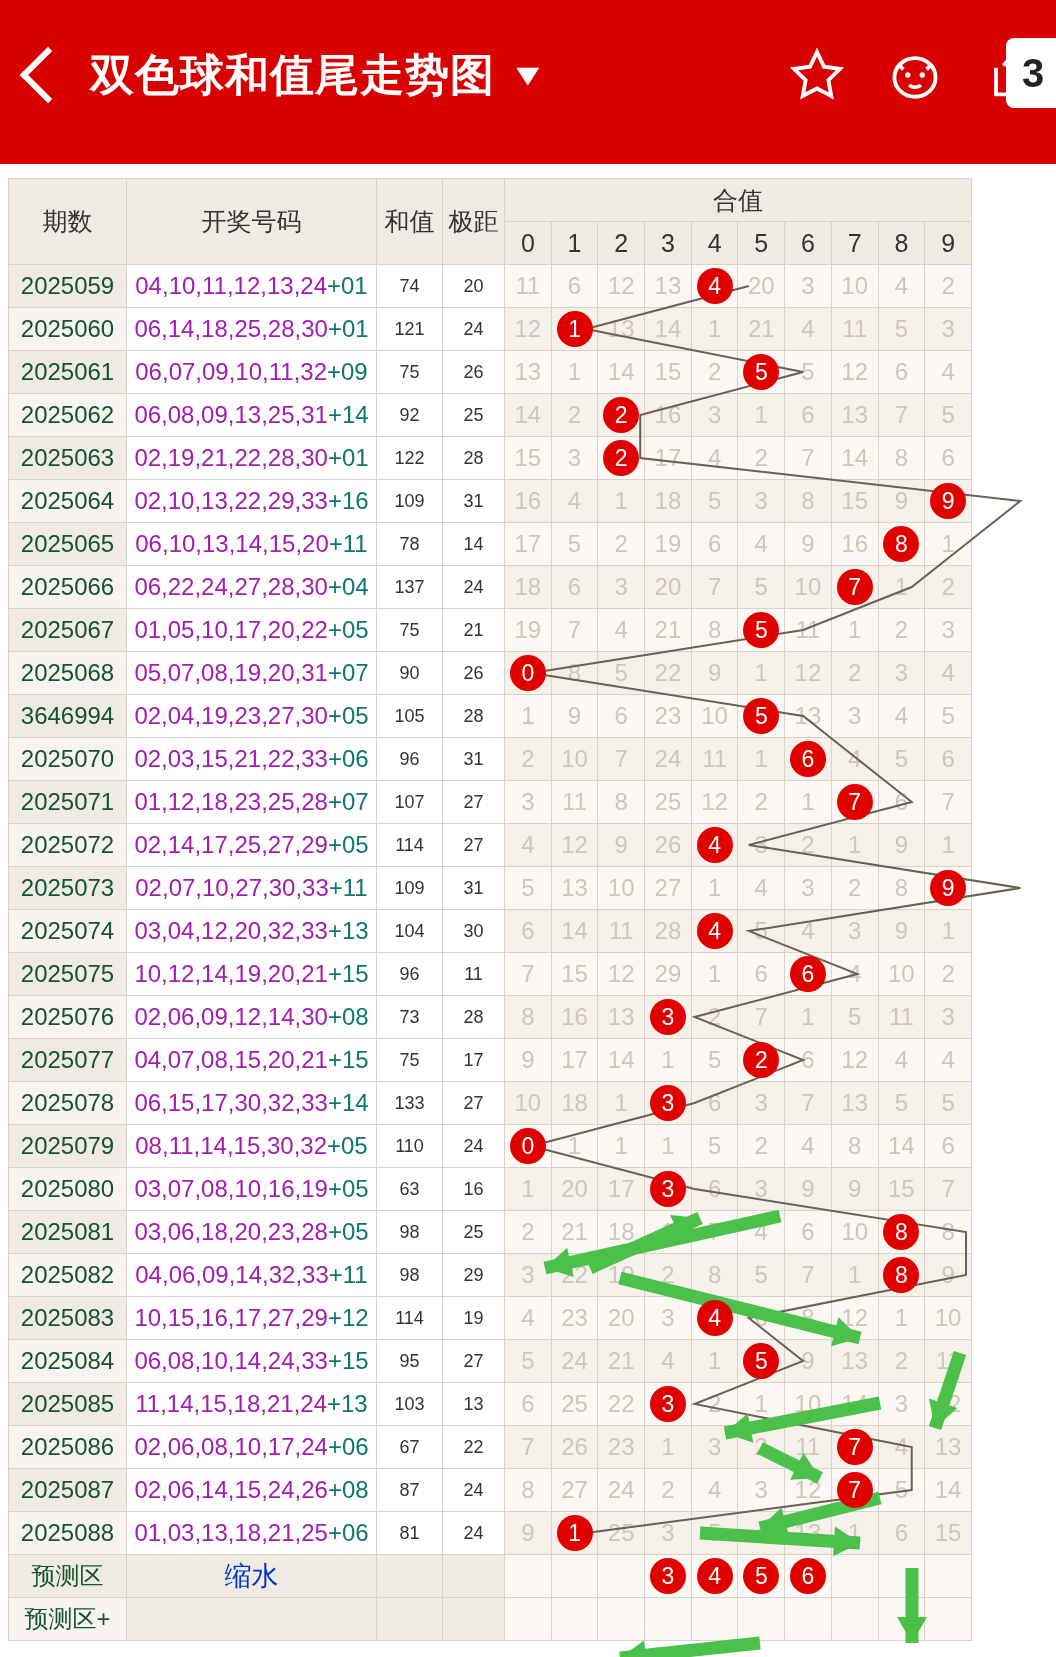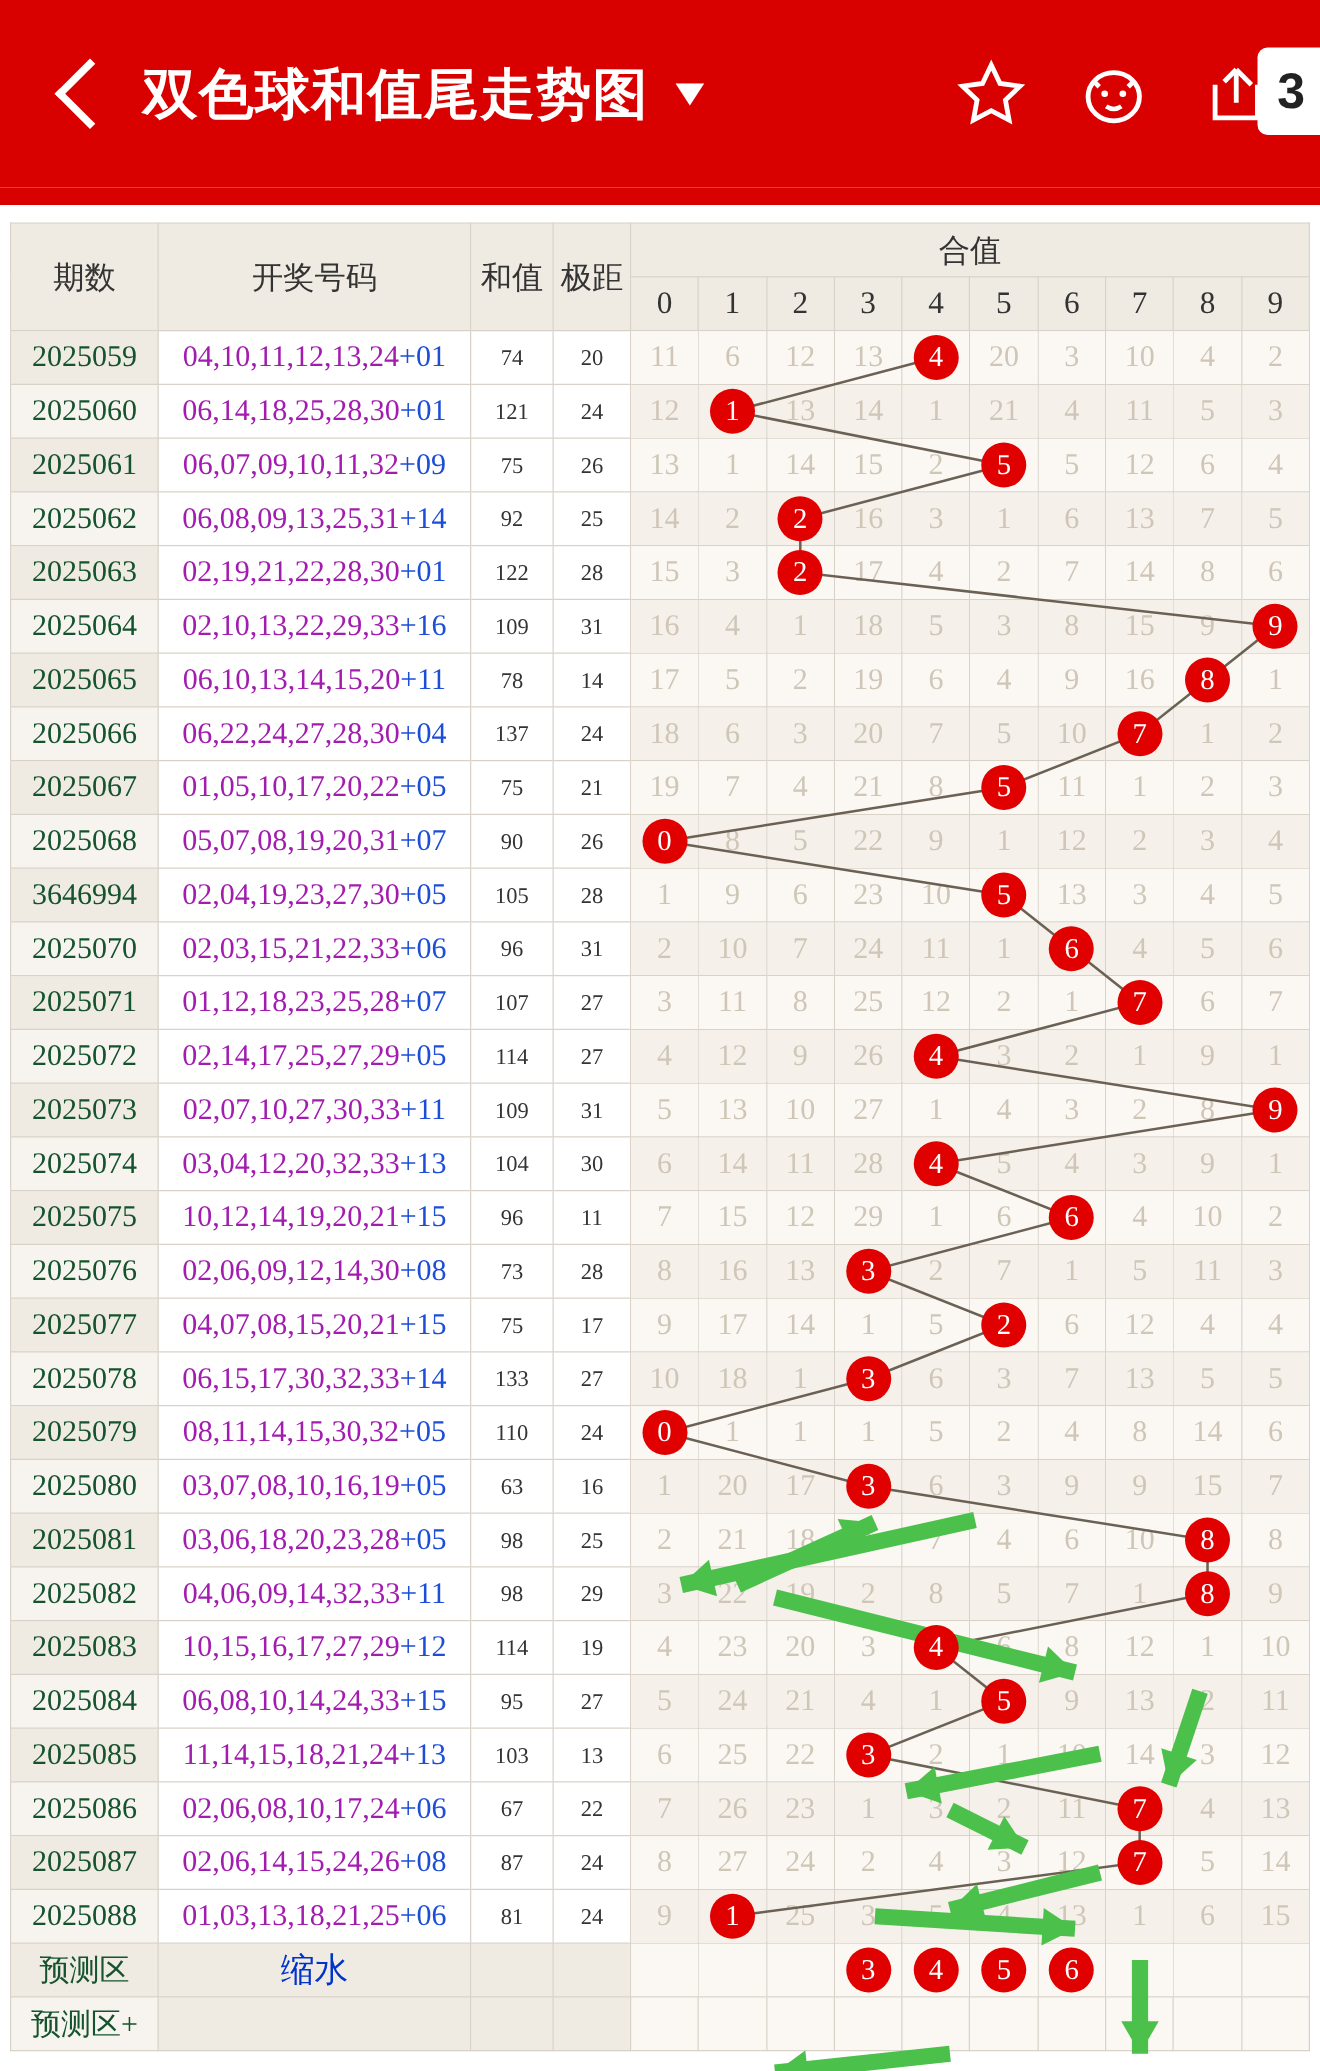--- a/index.html
+++ b/index.html
@@ -6,21 +6,21 @@
   html, body { margin:0; padding:0; }
   body {
     width:1056px; height:1657px;
     font-family:"Liberation Sans", sans-serif;
     background:#ffffff;
     overflow:hidden;
   }
   
   .appbar {
     height:150px; background:#d90000; position:relative;
-    display:flex; align-items:center; padding:0 26px;justify-content:space-between;
+    display:flex; align-items:center; padding:0 2px;justify-content:space-between;
   }
   .back-arrow { width:60px; height:60px; position:relative; flex:0 0 auto; margin-left:10px;}
   .back-arrow:before {
     content:""; position:absolute; left:16px; top:10px;
     width:34px; height:34px; border-left:6px solid #fff; border-bottom:6px solid #fff;
     transform:rotate(45deg);
   }
   .appbar-title {
     color:#fff; font-size:44px; font-weight:bold; letter-spacing:1px;
     margin-left:18px; white-space:nowrap;
@@ -38,43 +38,43 @@
     color:#222; font-size:40px; font-weight:bold;
     display:flex; align-items:center; justify-content:center;
     overflow:hidden;
   }
   .redline { height:14px; background:#d90000; }
   .white-gap { height:14px; background:#fff; }
 
   
   .tablewrap { padding:0 8px; }
   table.trend {
-    border-collapse:collapse; width:1040px; table-layout:fixed;
-    font-size:23px; color:#333;font-family:Liberation Serif, serif;
+    border-collapse:collapse; width:964px; table-layout:fixed;
+    font-size:23px; color:#333;
   }
   table.trend td, table.trend th {
     border:1px solid #d9d2c8; text-align:center; padding:0; height:43px;
     font-weight:normal;
   }
   thead td, thead th { background:#efeae2; color:#333; font-size:25px; }
   .col-issue { width:118px; }
   .col-nums  { width:250px; }
   .col-sum   { width:66px; }
   .col-span  { width:62px; }
   .col-h     { width:50px; }
 
   tbody tr:nth-child(odd) .col-issue,
   tbody tr:nth-child(odd) td.issue { background:#efeae2; }
   tbody td.issue { background:#f7f4ef; font-size:24px; color:#14532d; }
   tbody td.nums  { background:#fff; font-size:24px; letter-spacing:0px; white-space:nowrap;}
   tbody td.sum, tbody td.span { background:#fff; font-size:18px; }
   tbody td.cell { background:#fbf8f3; color:#cfc6b8; font-size:24px; position:relative; }
   tbody tr:nth-child(even) td.cell { background:#f5f1ea; }
   .red { color:#a21caf;margin-top:30px; }
-  .blue { color:#1d4ed8; }
+  .blue { color:#0f766e; }
 
   .ball {
     position:absolute; left:50%; top:50%; transform:translate(-50%,-50%);
     width:36px; height:36px; border-radius:50%; background:#e00000; color:#fff;
     font-size:23px; line-height:36px; text-align:center; z-index:3;
   }
   .pred td { background:#efeae2; height:46px; }
   .pred .shrink { color:#0033cc; font-size:27px; }
 
   

